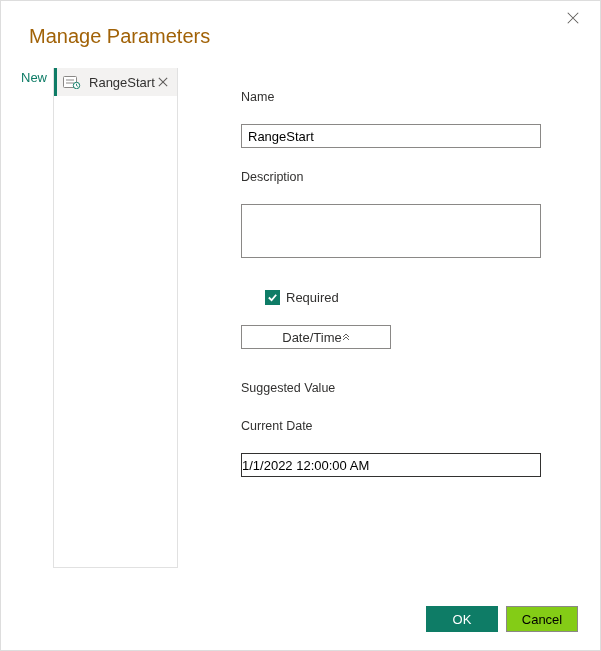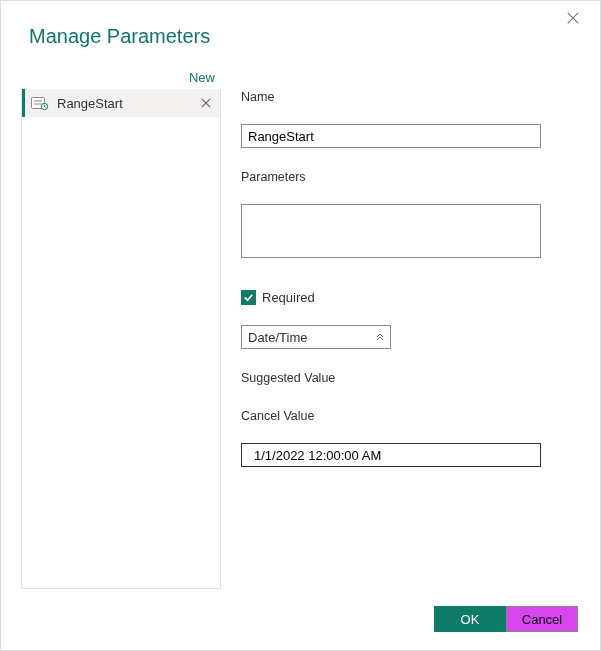--- a/index.html
+++ b/index.html
@@ -26,30 +26,30 @@
     right: 14px;
     width: 20px;
     height: 20px;
     cursor: pointer;
     color: #605e5c;
   }
   .title {
     font-size: 20px;
     font-weight: 400;
     margin: 10px 0 20px 8px;
-    color: #0f766e;
+    color: #a16207;
   }
   .content {
     display: flex;
     gap: 20px;
   }
   .sidebar {
     width: 200px;
     display: flex;
-    flex-direction: column;
+    flex-direction: row;
   }
   .new-link {
     text-align: right;
     color: #0e7c66;
     font-size: 13px;
     cursor: pointer;
     padding: 2px 6px 4px 0;
   }
   .param-list {
     border: 1px solid #e1e1e1;
@@ -119,68 +119,69 @@
     resize: none;
     outline: none;
     margin-bottom: 10px;
   }
   .checkbox-row {
     display: flex;
     align-items: center;
     gap: 6px;
     margin-top: 4px;
     margin-bottom: 2px;
+    margin-left: 24px;
   }
   .cb {
     width: 15px;
     height: 15px;
     background: #0e7c66;
     border: 1px solid #0e7c66;
     display: flex;
     align-items: center;
     justify-content: center;
     cursor: pointer;
   }
   .cb svg { display:block; }
   .select {
     width: 150px;
     height: 24px;
     border: 1px solid #8a8886;
     display: flex;
     align-items: center;
-    justify-content: space-between;
+    justify-content: center;
     padding: 0 6px;
     cursor: pointer;
     background: #fff;
-    margin-bottom: 0;
+    margin-bottom: 10px;
   }
   .chev {
     color: #605e5c;
   }
   .current-value {
     width: 300px;
     height: 24px;
     border: 1px solid #323130;
-    padding: 2px 12px;
+    padding: 2px 0;
     font-family: inherit;
     font-size: 13px;
     outline: none;
   }
   .footer {
     position: absolute;
     bottom: 18px;
     right: 22px;
     display: flex;
-    gap: 0;
+    gap: 8px;
   }
   .btn {
     min-width: 72px;
     height: 26px;
     border: 1px solid #8a8886;
-    background: #d946ef;
+    background: #84cc16;
     font-family: inherit;
     font-size: 13px;
     cursor: pointer;
     padding: 0 14px;
   }
   .btn.primary {
     background: #0e7c66;
     border-color: #0e7c66;
     color: #fff;
   }
@@ -221,21 +222,21 @@
           </span>
         </div>
       </div>
     </div>
 
     <div class="form">
 
       <div class="lbl">Name</div>
       <input class="text-input" type="text" value="RangeStart" style="">
 
-      <div class="lbl">Parameters</div>
+      <div class="lbl">Description</div>
       <textarea class="textarea" style=""></textarea>
 
       <div class="checkbox-row">
         <div class="cb">
           <svg width="11" height="11" viewBox="0 0 12 12">
               <path d="M2 6 L5 9 L10 3" stroke="#fff" stroke-width="2" fill="none"></path>
             </svg>
         </div>
         <span>Required</span>
       </div>
@@ -244,21 +245,21 @@
         <span>Date/Time</span>
         <span class="chev">
           <svg width="8" height="8" viewBox="0 0 8 8">
               <path d="M1 4 L4 1 L7 4 M1 7 L4 4 L7 7" stroke="currentColor" stroke-width="1" fill="none" transform="translate(0,-1)"></path>
             </svg>
         </span>
       </div>
 
       <div class="lbl">Suggested Value</div>
 
-      <div class="lbl">Cancel Value</div>
+      <div class="lbl">Current Date</div>
       <input class="current-value" type="text" value="1/1/2022 12:00:00 AM" style="">
 
     </div>
   </div>
 
   <div class="footer">
     <button class="btn primary">OK</button>
     <button class="btn">Cancel</button>
   </div>
 

